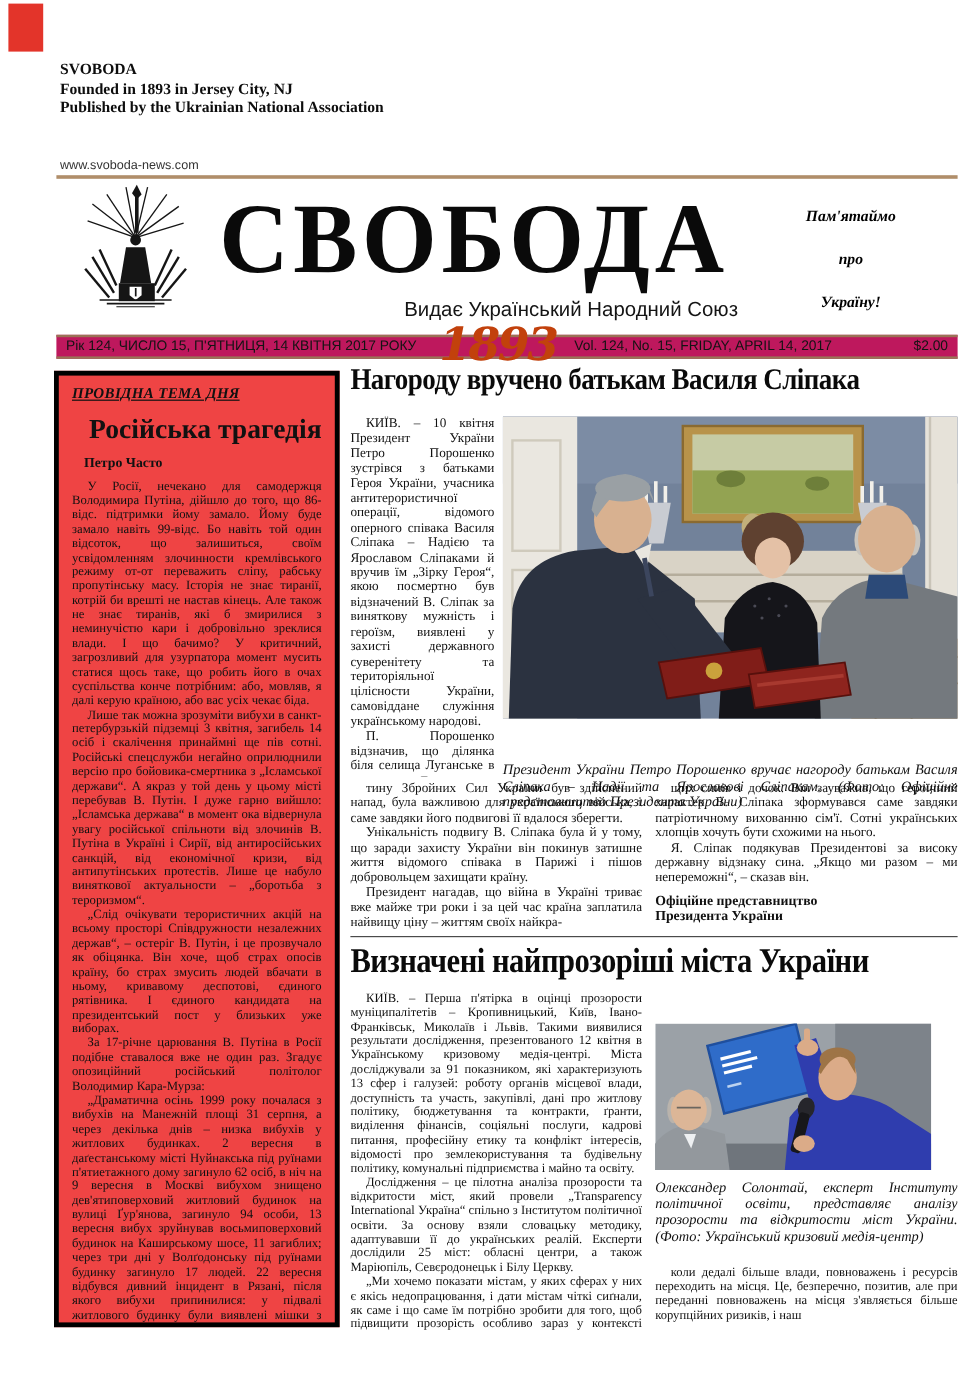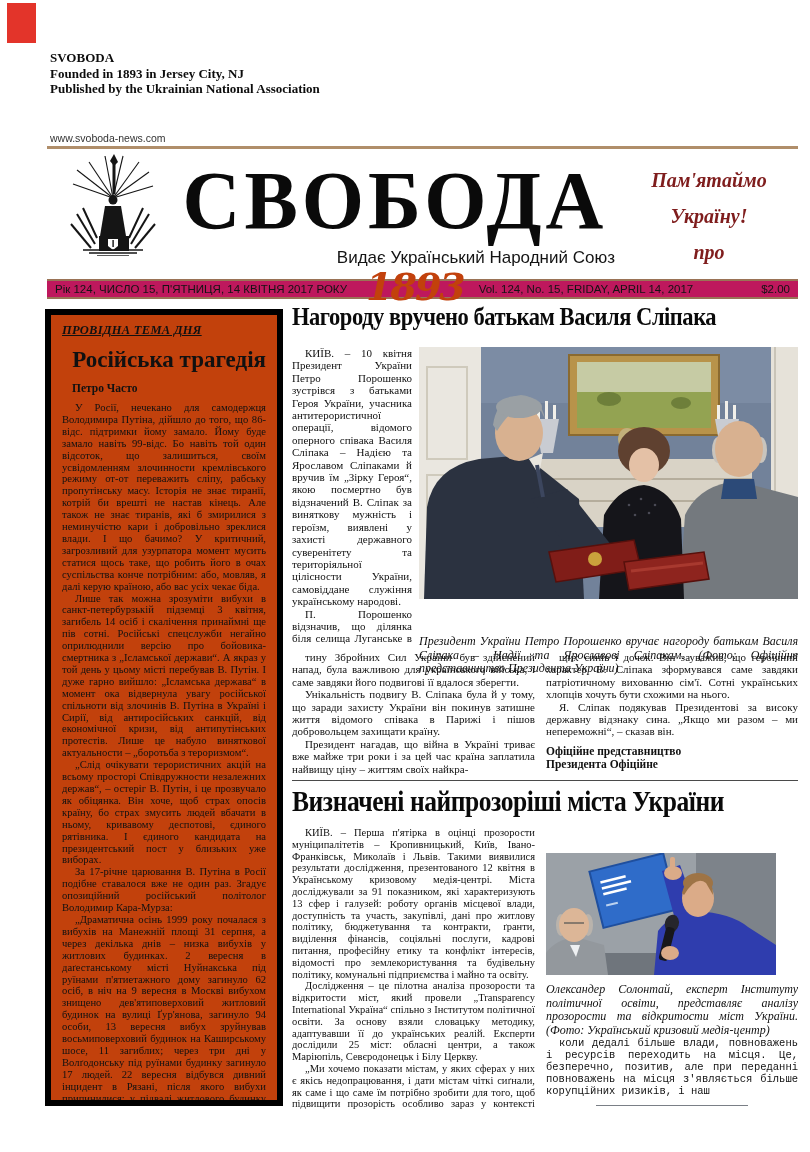--- a/index.html
+++ b/index.html
@@ -12,35 +12,35 @@
   .top-info{left:50px;top:50px;font-weight:bold;font-size:13px;line-height:15.5px;
             font-family:"Liberation Serif", serif;color:#0d0d0d;}
   .website{left:50px;top:132px;font-family:"Liberation Sans", sans-serif;font-size:10.5px;color:#333;}
   .tan-rule{left:47px;top:146px;width:751px;height:3px;background:#b08e6a;}
 
   .logo{left:57px;top:152px;}
   .mast-title{left:175px;top:148px;width:440px;text-align:center;font-weight:bold;
               font-size:80px;line-height:104px;letter-spacing:4px;transform:scaleY(1.04);
               font-family:"Liberation Serif", serif;color:#0a0a0a;white-space:nowrap;}
   .slogan{left:618px;top:162px;width:182px;text-align:center;font-weight:bold;font-style:italic;
-          font-size:20px;line-height:36px;color:#7f1d1d;}
+          font-size:13px;line-height:36px;color:#000000;}
   .mast-sub{left:175px;top:248px;width:440px;text-align:right;
             font-family:"Liberation Sans", sans-serif;font-size:17px;color:#141414;}
 
   .dateline{left:47px;top:279px;width:751px;height:20px;background:#be185d;
             border-top:2px solid #9a7356;border-bottom:2px solid #9a7356;
             display:flex;align-items:center;padding:0 8px;box-sizing:border-box;
             font-family:"Liberation Sans", sans-serif;font-size:11.5px;color:#131313;}
   .dl-right{margin-left:auto;margin-right:68px;}
   .year-script{left:366px;top:264px;width:72px;z-index:3;
                font-family:"DejaVu Serif", serif;font-style:italic;font-weight:bold;
                font-size:38px;letter-spacing:-2px;color:#c2410c;}
 
-  .lead-box{left:45px;top:309px;width:238px;height:797px;background:#c2410c;
-            border:6px solid #000000;box-sizing:border-box;padding:8px 11px;overflow:hidden;}
+  .lead-box{left:45px;top:309px;width:238px;height:797px;background:#ef4444;
+            border:4px solid #000000;box-sizing:border-box;padding:8px 11px;overflow:hidden;}
   .kicker{font-size:12.5px;font-weight:bold;font-style:italic;text-decoration:underline;letter-spacing:.3px;}
   .lead-title{text-align:right;font-weight:bold;font-size:23px;margin:9px 0 10px 0;line-height:25px;}
   .lead-author{font-weight:bold;font-size:11.5px;margin:0 0 8px 10px;}
   .body-text p{margin:0;text-align:justify;text-indent:13px;font-size:10.6px;line-height:11.9px;}
   .continuation{text-align:center;font-weight:bold;font-style:italic;font-size:11px;}
 
   .a1-headline{left:292px;top:303px;width:506px;font-weight:bold;font-size:25px;
                letter-spacing:-0.5px;transform:scaleX(0.9);transform-origin:left top;
                white-space:nowrap;color:#0a0a0a;}
   .a1-narrow{left:292px;top:347px;width:120px;height:300px;overflow:hidden;}
@@ -56,21 +56,21 @@
   .sep{left:292px;top:780px;width:506px;height:1px;background:#4a4a4a;}
 
   .a2-headline{left:292px;top:785px;width:506px;font-weight:bold;font-size:29px;
                letter-spacing:-0.5px;transform:scaleX(0.88);transform-origin:left top;
                white-space:nowrap;color:#0a0a0a;}
   .a2-left{left:292px;top:827px;width:243px;height:283px;overflow:hidden;}
   .a2-left p{font-size:10.5px;line-height:11.8px;}
   .a2-right{left:546px;top:827px;width:252px;height:283px;overflow:hidden;}
   .photo2{display:block;margin-top:26px;}
   .caption2{margin-top:8px;}
-  .a2-right .body-text{margin-top:1px;font-family:Liberation Mono, monospace;}
+  .a2-right .body-text{margin-top:18px;}
   .a2-right .body-text p{font-size:10.5px;line-height:11.8px;}
   .end2-rule{width:60%;height:1px;background:#7a7f86;margin:8px auto 4px auto;}
 </style>
 </head>
 <body>
 
 <div class="page">
 
   <div class="abs red-marker"></div>
 
@@ -112,22 +112,22 @@
       <path d="M26,98 H86"></path>
         <path d="M32,101 H80"></path>
         <path d="M40,104 H72"></path>
     </g>
   </svg>
 
   <div class="abs mast-title">СВОБОДА</div>
 
   <div class="abs slogan">
     <div>Пам'ятаймо</div>
+    <div>про</div>
     <div>Україну!</div>
-    <div>про</div>
   </div>
 
   <div class="abs mast-sub">Видає Український Народний Союз</div>
 
   <div class="abs dateline">
     <span>Рік 124, ЧИСЛО 15, П'ЯТНИЦЯ, 14 КВІТНЯ 2017 РОКУ</span>
     <span class="dl-right">Vol. 124, No. 15, FRIDAY, APRIL 14, 2017</span>
     <span>$2.00</span>
   </div>
   <div class="abs year-script">1893</div>
@@ -222,21 +222,21 @@
     <p>тину Збройних Сил України був здійснений напад, була важливою для українського війська, і саме завдяки його подвигові її вдалося зберегти.</p>
     <p>Унікальність подвигу В. Сліпака була й у тому, що заради захисту України він покинув затишне життя відомого співака в Парижі і пішов добровольцем захищати країну.</p>
     <p>Президент нагадав, що війна в Україні триває вже майже три роки і за цей час країна заплатила найвищу ціну – життям своїх найкра-</p>
   </div>
 
   <div class="abs a1-br body-text">
     <p>щих синів і дочок. Він зауважив, що героїчний характер В. Сліпака зформувався саме завдяки патріотичному вихованню сім'ї. Сотні українських хлопців хочуть бути схожими на нього.</p>
     <p>Я. Сліпак подякував Президентові за високу державну відзнаку сина. „Якщо ми разом – ми непереможні“, – сказав він.</p>
     <div class="signature">
       <div>Офіційне представництво</div>
-      <div>Президента Офіційне</div>
+      <div>Президента України</div>
     </div>
   </div>
 
   <div class="abs sep"></div>
 
   <div class="abs a2-headline">Визначені найпрозоріші міста України</div>
 
   <div class="abs a2-left body-text">
     <p>КИЇВ. – Перша п'ятірка в оцінці прозорости муніципалітетів – Кропивницький, Київ, Івано-Франківськ, Миколаїв і Львів. Такими виявилися результати дослідження, презентованого 12 квітня в Українському кризовому медія-центрі. Міста досліджували за 91 показником, які характеризують 13 сфер і галузей: роботу органів місцевої влади, доступність та участь, закупівлі, дані про житлову політику, бюджетування та контракти, ґранти, виділення фінансів, соціяльні послуги, кадрові питання, професійну етику та конфлікт інтересів, відомості про землекористування та будівельну політику, комунальні підприємства і майно та освіту.</p>
     <p>Дослідження – це пілотна аналіза прозорости та відкритости міст, який провели „Transparency International Україна“ спільно з Інститутом політичної освіти. За основу взяли словацьку методику, адаптувавши її до українських реалій. Експерти дослідили 25 міст: обласні центри, а також Маріюпіль, Севєродонецьк і Білу Церкву.</p>

